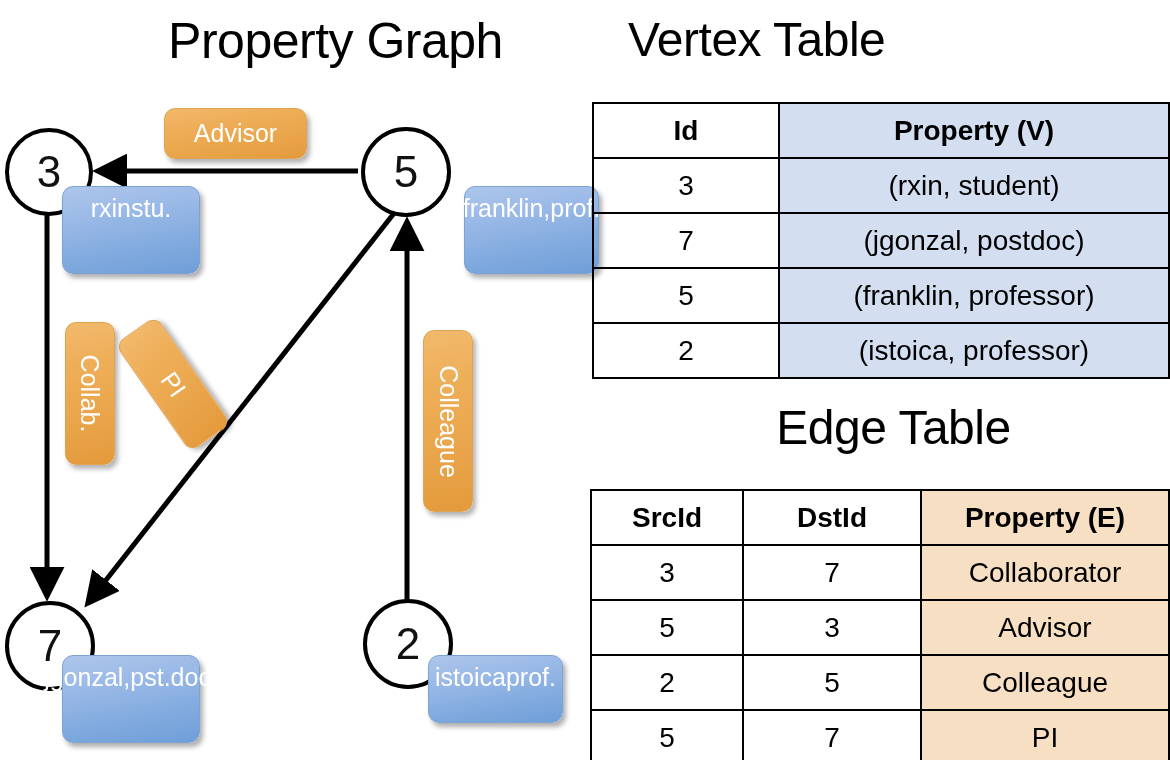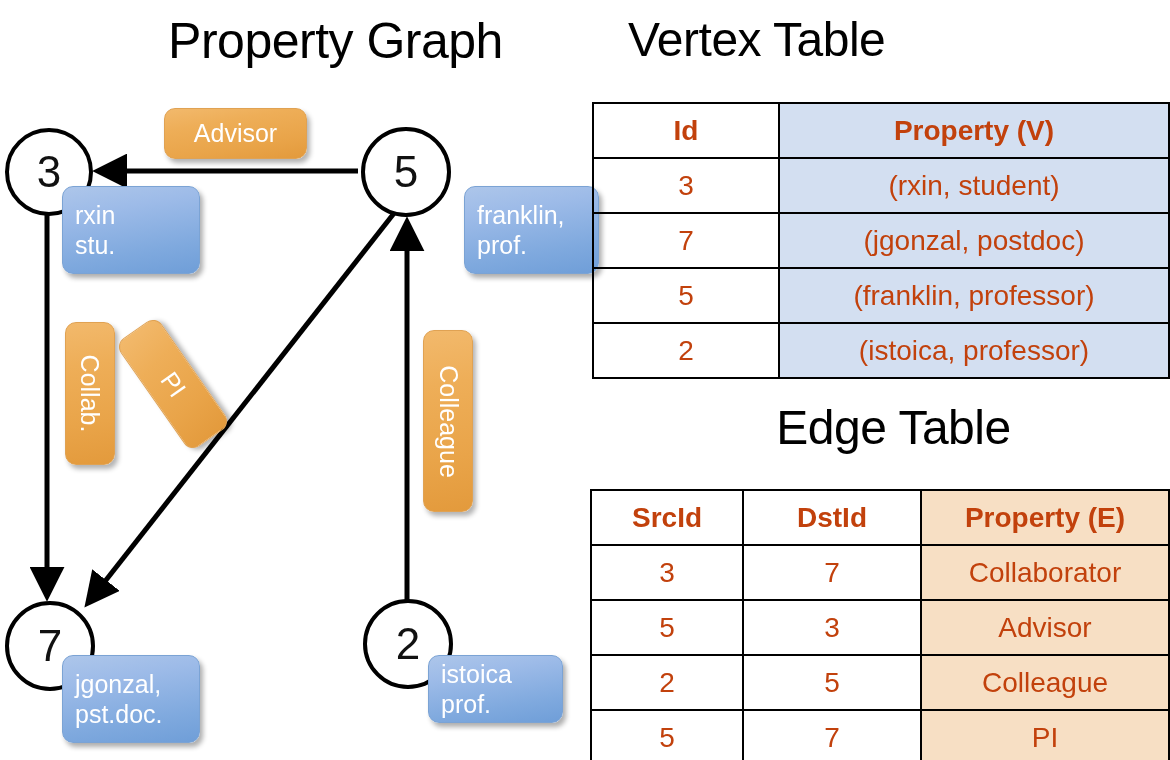--- a/index.html
+++ b/index.html
@@ -67,21 +67,21 @@
     color: #111111;
     line-height: 1;
   }
 
   .prop-box {
     position: absolute;
     box-sizing: border-box;
     border-radius: 11px;
     color: #ffffff;
     display: flex;
-    flex-direction: column;
+    flex-direction: row;
     justify-content: center;
     padding: 6px 12px;
     font-size: 25px;
     line-height: 1.22;
     font-weight: 300;
     box-shadow: 3px 4px 5px rgba(0,0,0,0.32);
   }
   .prop-box.blue {
     background: linear-gradient(170deg, #adc6ea 0%, #9dbbe8 28%, #7fa9de 72%, #6f9ed8 100%);
     border: 1px solid #7ba3d4;
@@ -115,21 +115,21 @@
     position: absolute;
     border-collapse: collapse;
     table-layout: fixed;
     font-family: "Liberation Sans", sans-serif;
   }
   .data-table td, .data-table th {
     border: 2px solid #000000;
     text-align: center;
     font-weight: 300;
     font-size: 28px;
-    color: #c2410c;
+    color: #000000;
     padding: 0;
     height: 53px;
     line-height: 53px;
     white-space: nowrap;
     overflow: hidden;
   }
   .data-table th {
     font-weight: bold;
     font-size: 28px;
   }

